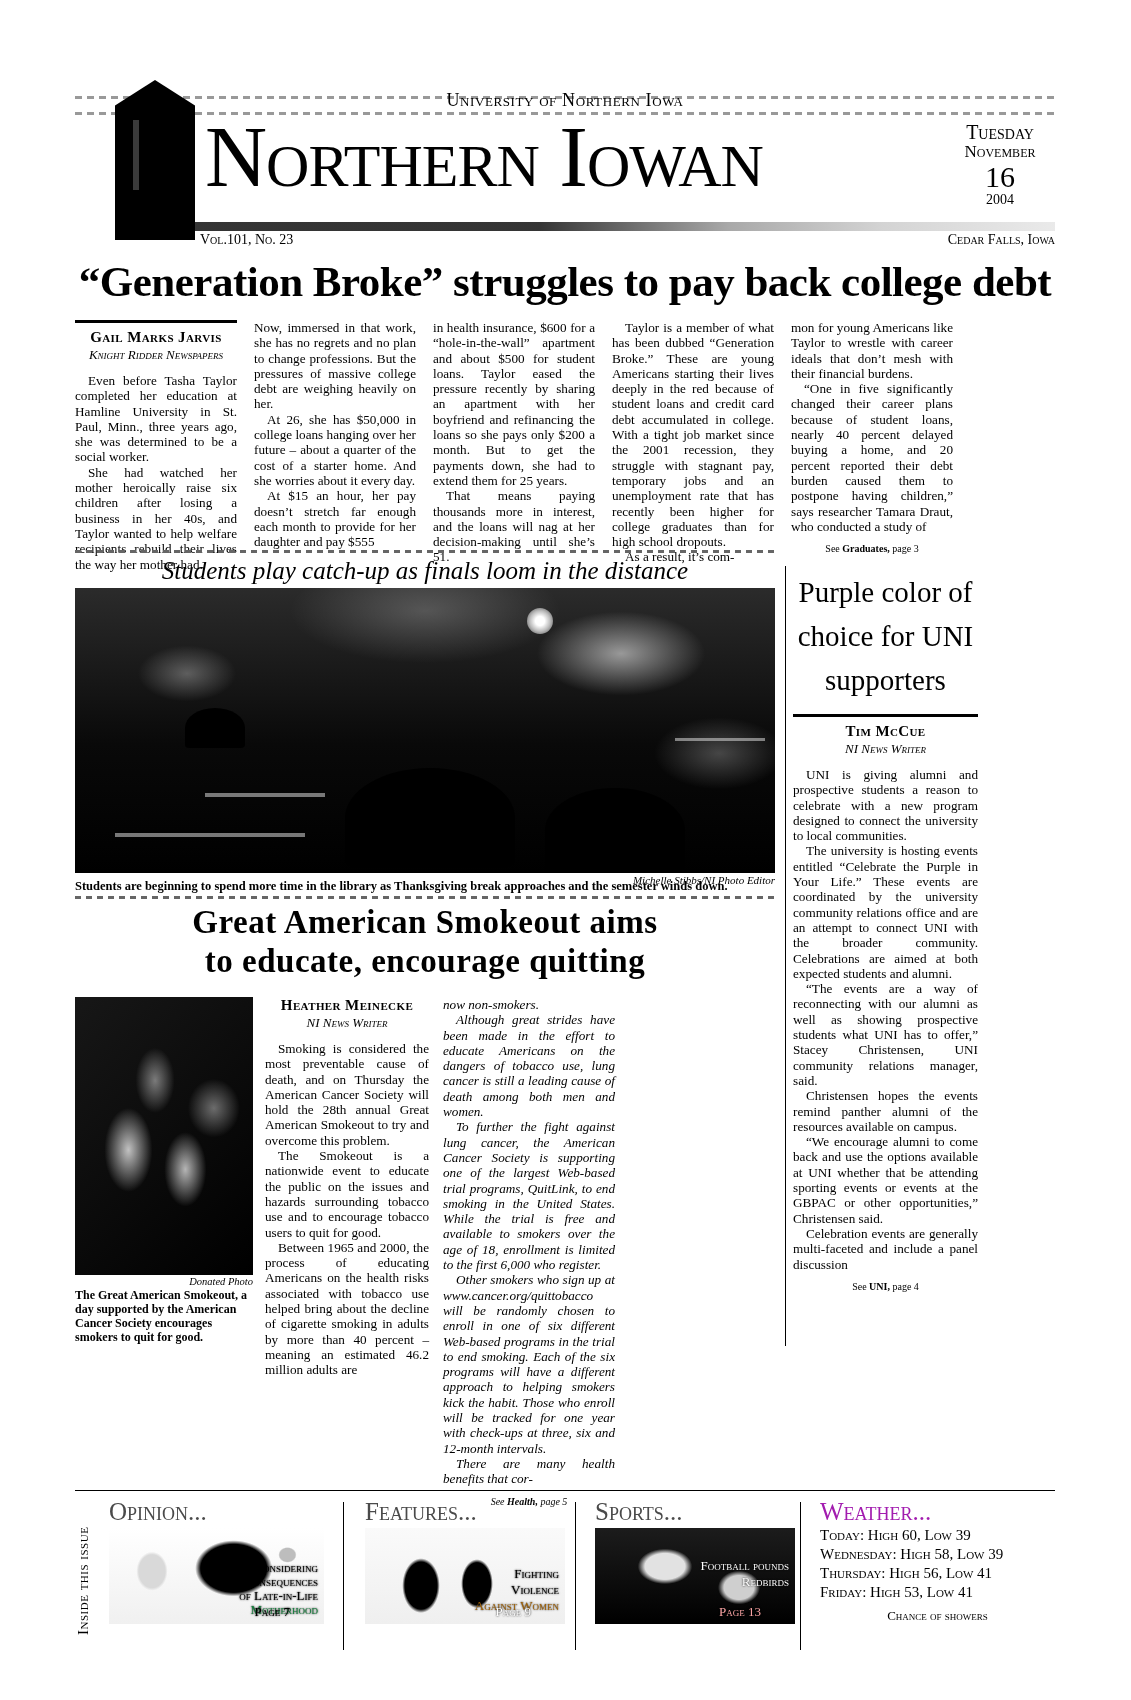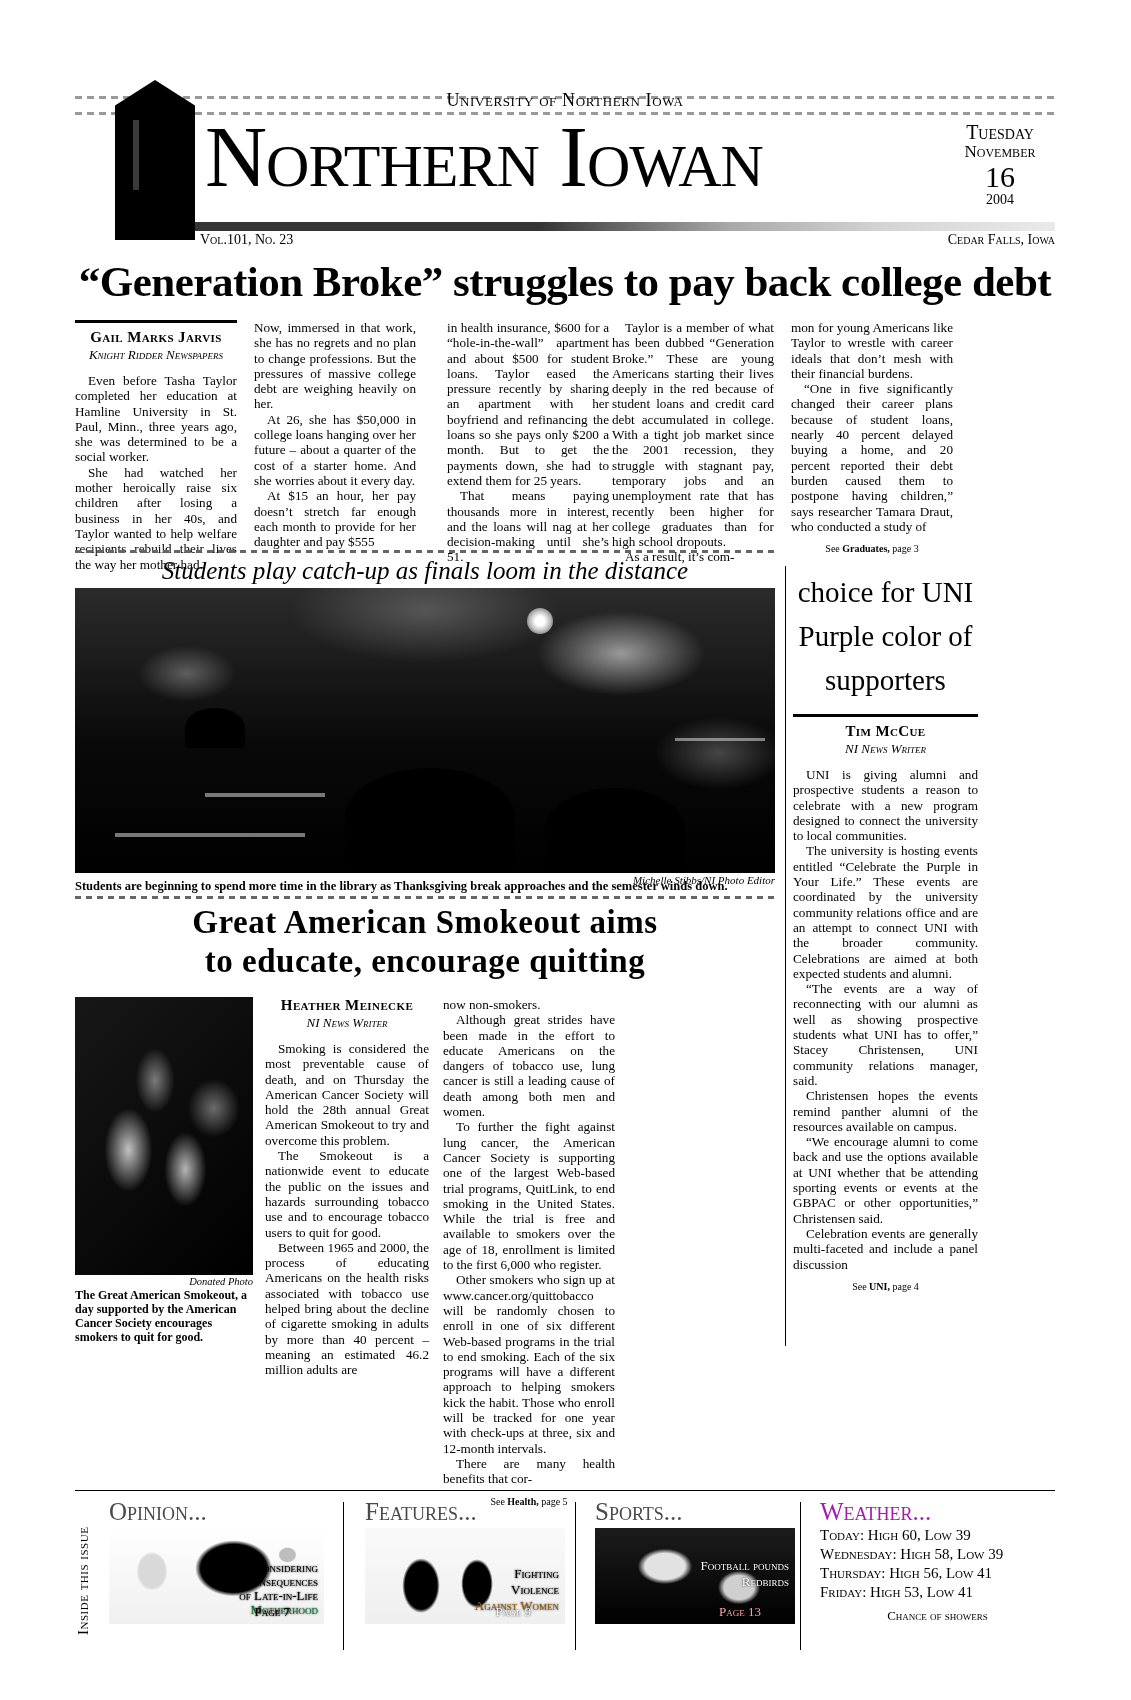--- a/index.html
+++ b/index.html
@@ -73,21 +73,21 @@
     font-weight:bold;
     letter-spacing:-.5px;
     font-family:"Liberation Serif",serif;
   }
 
   
   .lead{position:absolute;left:75px;top:320px;width:980px;height:250px;}
   .lead .col{position:absolute;top:0;width:162px;}
   .lead .col.c1{left:0;}
   .lead .col.c2{left:179px;}
-  .lead .col.c3{left:358px;margin-left:14px;}
+  .lead .col.c3{left:358px;}
   .lead .col.c4{left:537px;}
   .lead .col.c5{left:716px;}
   .byline-rule{border-top:3px solid #000;margin-bottom:6px;}
   .byline{
     text-align:center;font-variant:small-caps;font-weight:bold;font-size:15px;
     letter-spacing:.4px;
   }
   .byline-sub{
     text-align:center;font-variant:small-caps;font-style:italic;font-size:13px;
     margin-top:1px;margin-bottom:10px;
@@ -305,33 +305,33 @@
   <div class="smoke-cap">The Great American Smokeout, a day supported by the American Cancer Society encourages smokers to  quit for good.</div>
 
   <div class="smoke-col smoke-c2">
     <div class="byline">Heather Meinecke</div>
     <div class="byline-sub">NI News Writer</div>
     <p class="body">Smoking is considered the most preventable cause of death, and on Thursday the American Cancer Society will hold the 28th annual Great American Smokeout to try and overcome this problem.</p>
     <p class="body">The Smokeout is a nationwide event to educate the public on the issues and hazards surrounding tobacco use and to encourage tobacco users to quit for good.</p>
     <p class="body">Between 1965 and 2000, the process of educating Americans on the health risks associated with tobacco use helped bring about the decline of cigarette smoking in adults by more than 40 percent – meaning an estimated 46.2 million adults are</p>
   </div>
 
-  <div class="smoke-col smoke-c3" style="width:172px;">
+  <div class="smoke-col smoke-c3" style="width:172px;font-style:italic;">
     <p class="body noindent">now non-smokers.</p>
     <p class="body">Although great strides have been made in the effort to educate Americans on the dangers of tobacco use, lung cancer is still a leading cause of death among both men and women.</p>
     <p class="body">To further the fight against lung cancer, the American Cancer Society is supporting one of the largest Web-based trial programs, QuitLink, to end smoking in the United States. While the trial is free and available to smokers over the age of 18, enrollment is limited to the first 6,000 who register.</p>
     <p class="body">Other smokers who sign up at www.cancer.org/quittobacco will be randomly chosen to enroll in one of six different Web-based programs in the trial to end smoking. Each of the six programs will have a different approach to helping smokers kick the habit. Those who enroll will be tracked for one year with check-ups at three, six and 12-month intervals.</p>
     <p class="body">There are many health benefits that cor-</p>
     <div class="jump"><span>See </span><b>Health,</b><span> page 5</span></div>
   </div>
 
   <div class="vline" style="left:785px;top:566px;height:780px;"></div>
   <div class="rail">
+    <div class="rail-head">Purple color of</div>
     <div class="rail-head">choice for UNI</div>
-    <div class="rail-head">Purple color of</div>
     <div class="rail-head">supporters</div>
     <div class="byline-rule" style="margin-top:12px;"></div>
     <div class="byline">Tim McCue</div>
     <div class="byline-sub">NI News Writer</div>
     <p class="body">UNI is giving alumni and prospective students a reason to celebrate with a new program designed to connect the university to local communities.</p>
     <p class="body">The university is hosting events entitled “Celebrate the Purple in Your Life.” These events are coordinated by the university community relations office and are an attempt to connect UNI with the broader community. Celebrations are aimed at both expected students and alumni.</p>
     <p class="body">“The events are a way of reconnecting with our alumni as well as showing prospective students what UNI has to offer,” Stacey Christensen, UNI community relations manager, said.</p>
     <p class="body">Christensen hopes the events remind panther alumni of the resources available on campus.</p>
     <p class="body">“We encourage alumni to come back and use the options available at UNI whether that be attending sporting events or events at the GBPAC or other opportunities,” Christensen said.</p>
     <p class="body">Celebration events are generally multi-faceted and include a panel discussion</p>

